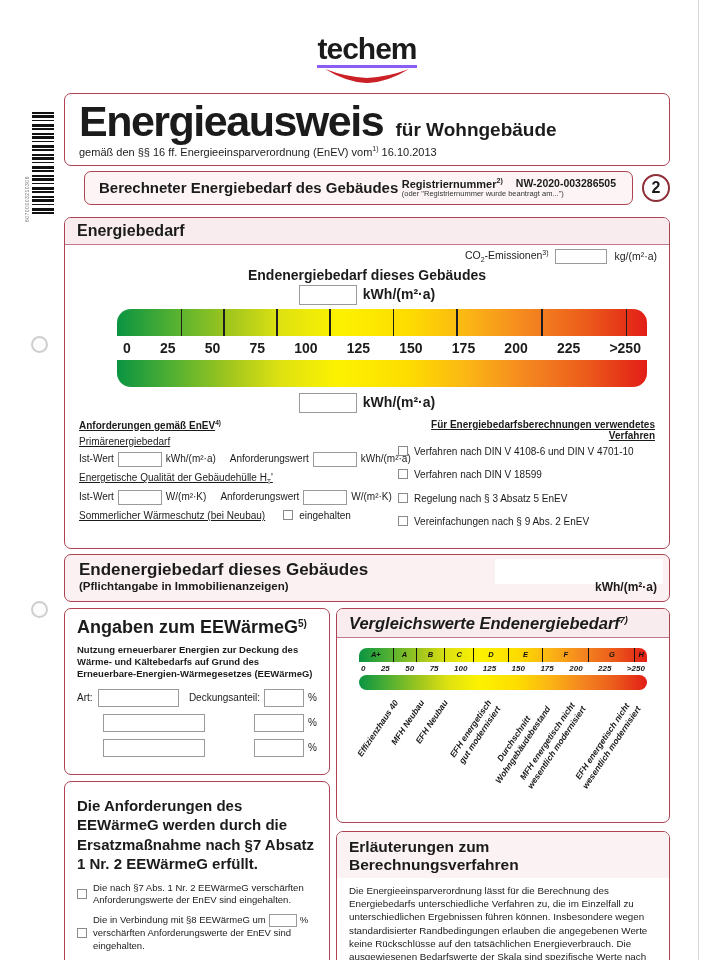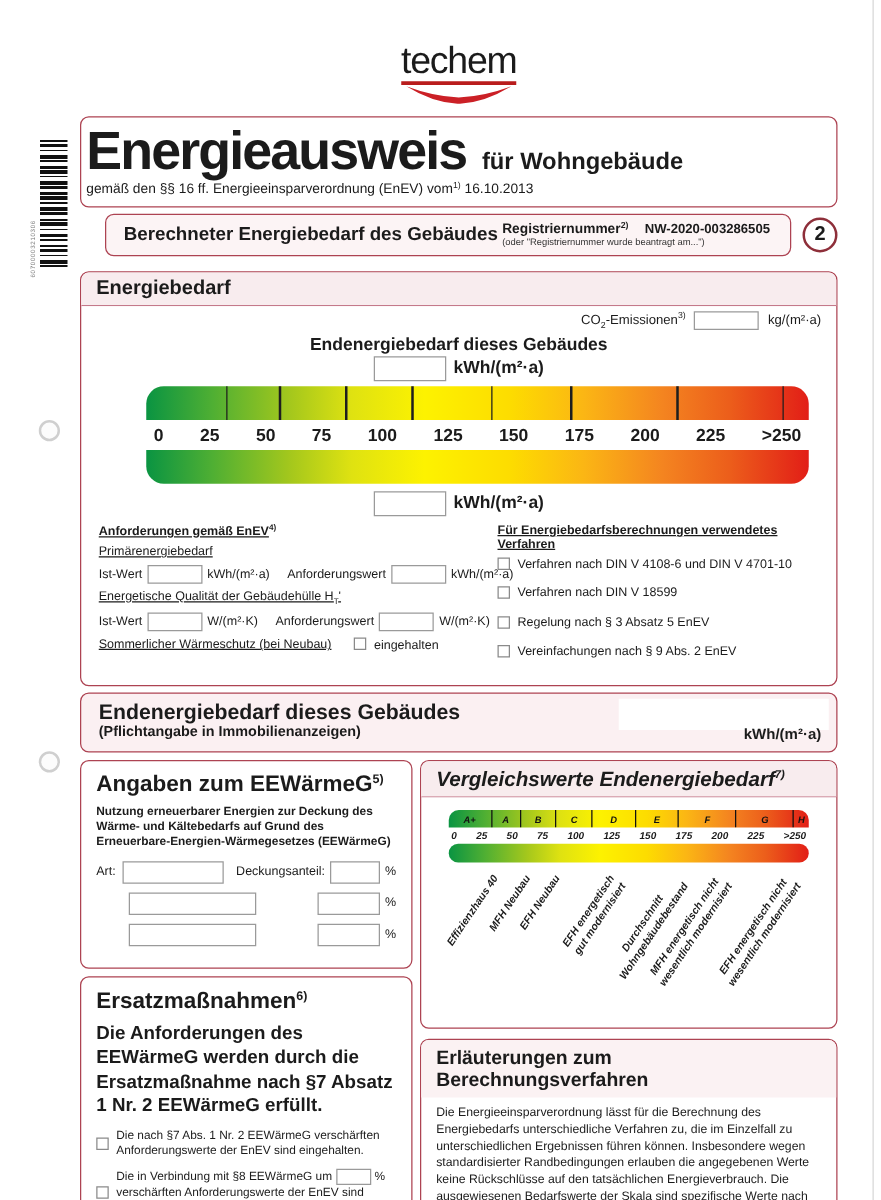--- a/index.html
+++ b/index.html
@@ -21,29 +21,29 @@
     writing-mode:vertical-rl; transform:rotate(180deg);
     font-size:5px; color:#777; letter-spacing:.5px; }
   .hole { position:absolute; left:31px; width:17px; height:17px; border-radius:50%;
     border:2px solid #cfcfcf; background:#fcfcfc; }
   .hole1 { top:336px; } .hole2 { top:601px; }
 
   .content { position:absolute; left:64px; top:0; width:606px; }
 
   
   .logo-wrap { text-align:center; margin-top:34px; }
-  .logo-text { display:inline-block; font-size:30px; font-weight:normal; letter-spacing:-1px;
-    border-bottom:3px solid #b91c1c; line-height:1.0; padding-bottom:1px; }
+  .logo-text { display:inline-block; font-size:30px; font-weight:bold; letter-spacing:-1px;
+    border-bottom:3px solid #8b5cf6; line-height:1.0; padding-bottom:1px; }
   .logo-swoosh { display:block; margin:1px auto 0; }
 
   
   .rbox { border:1.6px solid #ad4352; border-radius:7px; background:#fff; }
   .pink-strip { background:#f8ecee; border-bottom:1.2px solid #c4798a; border-radius:6px 6px 0 0; }
 
-  .title-box { margin-top:8px; padding:6px 4px 7px; }
+  .title-box { margin-top:8px; padding:6px 14px 7px; }
   .title-main { font-size:43px; font-weight:bold; letter-spacing:-1.5px; line-height:1.0; display:inline-block; }
   .title-sub { font-size:19px; font-weight:bold; margin-left:8px; }
   .title-law { font-size:11px; margin-top:2px; }
 
   .subheader-row { display:flex; align-items:center; margin-top:5px;padding-left:20px; }
   .subheader-box { flex:1; display:flex; align-items:center; justify-content:space-between;
     background:#fcf4f5; padding:5px 12px 5px 14px; min-height:34px; }
   .subheader-title { font-size:15px; font-weight:bold; }
   .reg-block { text-align:left; margin-right:4px; }
   .reg-line1 { font-size:11px; font-weight:bold; }
@@ -71,21 +71,21 @@
     background:linear-gradient(90deg,#0a9442 0%,#4faf33 10%,#a6c81c 22%,#dfe211 31%,#fdf200 42%,#fddc00 55%,#fbb614 66%,#f48420 78%,#ec5e1b 88%,#e21e17 100%); }
   .grad-top { border-radius:14px 14px 0 0; position:relative; }
   .grad-bot { border-radius:0 0 14px 14px; }
   .grad-rounded { border-radius:14px; }
   .tick { position:absolute; top:0; bottom:0; width:1.6px; background:#1e1e1e; }
   .num-strip { height:24px; display:flex; justify-content:space-between; align-items:center;
     padding:0 6px; font-weight:bold; font-size:14px; background:#fff; }
 
   .req-cols { display:flex; padding:2px 4px 0; margin-top:4px; }
   .req-left { width:305px; font-size:10px; }
-  .req-right { flex:1; padding-left:14px; font-size:10px; }
+  .req-right { flex:1; padding-left:14px; font-size:10px;text-align:right; }
   .u { text-decoration:underline; }
   .req-h { font-weight:bold; margin-bottom:5px; }
   .req-line { margin-bottom:5px; }
   .req-row { margin-bottom:5px; white-space:nowrap; }
   .req-row .gap { display:inline-block; width:14px; }
   .chk-item { display:flex; align-items:flex-start; margin-bottom:11px; line-height:1.25; }
   .summer-row { display:flex; align-items:center; gap:18px; }
 
   .ee-box { margin-top:5px; background:#fbf0f2; position:relative; padding:5px 12px 6px 14px; min-height:48px; }
   .ee-title { font-size:17px; font-weight:bold; }
@@ -295,21 +295,20 @@
             <span class="lbl-art"></span>
             <span class="input inp-art"></span>
             <span style="flex:1"></span>
             <span class="input inp-share"></span>
             <span>%</span>
           </div>
         </div>
       </div>
 
       <div class="rbox ers-box">
-        <div><span class="sec-title">Ersatzmaßnahmen</span><span class="sec-fn">6)</span></div>
         <div class="ers-desc">Die Anforderungen des EEWärmeG werden durch die Ersatzmaßnahme nach §7 Absatz 1 Nr. 2 EEWärmeG erfüllt.</div>
         <div class="ers-chk">
           <span class="cb"></span>
           <span>Die nach §7 Abs. 1 Nr. 2 EEWärmeG verschärften Anforderungswerte der EnEV sind eingehalten.</span>
         </div>
         <div class="ers-chk">
           <span class="cb"></span>
           <span><span>Die in Verbindung mit §8 EEWärmeG um</span><span class="input inp-pct"></span><span>%</span> <span>verschärften Anforderungswerte der EnEV sind eingehalten.</span></span>
         </div>
 

